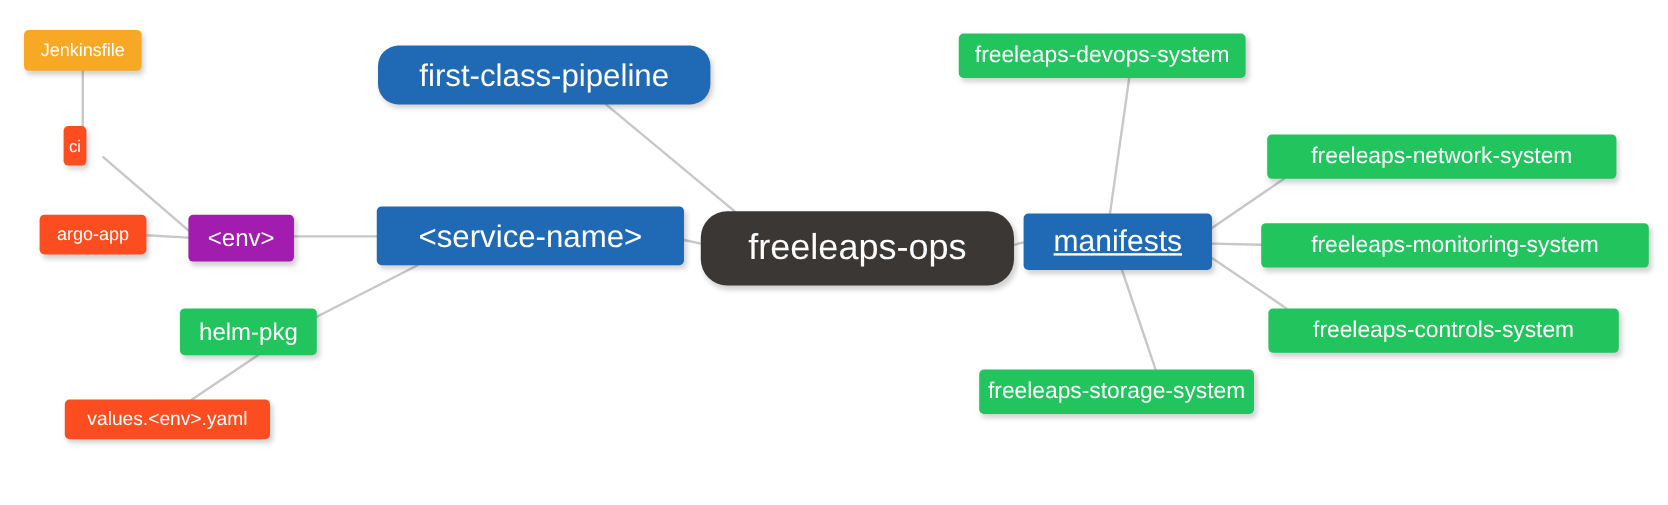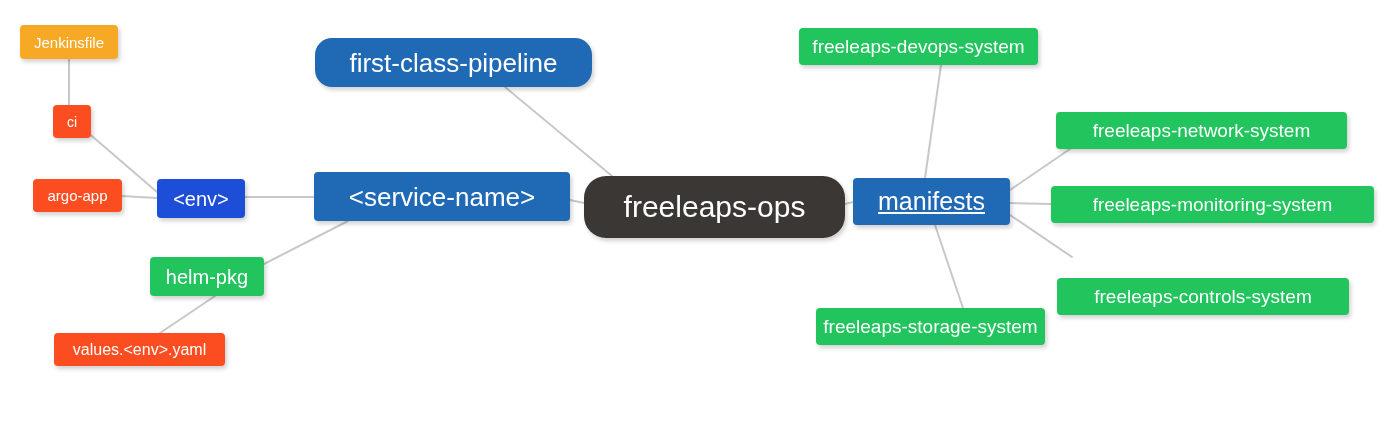--- a/index.html
+++ b/index.html
@@ -57,27 +57,27 @@
       <line x1="925" y1="178" x2="941" y2="65" stroke="#c8c8c8" stroke-width="2" stroke-linecap="round"></line>
       <line x1="1010" y1="190" x2="1070" y2="149" stroke="#c8c8c8" stroke-width="2" stroke-linecap="round"></line>
       <line x1="1010" y1="203" x2="1051" y2="204" stroke="#c8c8c8" stroke-width="2" stroke-linecap="round"></line>
       <line x1="1010" y1="215" x2="1072" y2="257" stroke="#c8c8c8" stroke-width="2" stroke-linecap="round"></line>
       <line x1="935" y1="225" x2="963" y2="308" stroke="#c8c8c8" stroke-width="2" stroke-linecap="round"></line>
     </svg>
   <div id="nodes">
       <div class="node" style="left: 20px; top: 25px; width: 98px; height: 34px; background: rgb(247, 169, 37); font-size: 15px;">
         <span class="node-label">Jenkinsfile</span>
       </div>
-      <div class="node" style="left: 53px; top: 105px; width: 38px; height: 33px; background: rgb(251, 77, 32); font-size: 14px;">
+      <div class="node" style="left: 53px; top: 105px; width: 19px; height: 33px; background: rgb(251, 77, 32); font-size: 14px;">
         <span class="node-label">ci</span>
       </div>
       <div class="node" style="left: 33px; top: 179px; width: 89px; height: 33px; background: rgb(251, 77, 32); font-size: 15px; justify-content: center;">
         <span class="node-label">argo-app</span>
       </div>
-      <div class="node" style="left: 157px; top: 179px; width: 88px; height: 39px; background: #1d4ed8; font-size: 20px; justify-content: center;">
+      <div class="node" style="left: 157px; top: 179px; width: 88px; height: 39px; background: #a21caf; font-size: 20px; justify-content: center;">
         <span class="node-label">&lt;env&gt;</span>
       </div>
       <div class="node" style="left: 150px; top: 257px; width: 114px; height: 39px; background: rgb(33, 196, 93); font-size: 20px;">
         <span class="node-label">helm-pkg</span>
       </div>
       <div class="node" style="left: 8px; top: 333px; width: 171px; height: 33px; background: rgb(251, 77, 32); font-size: 16px; margin-left: 46px;">
         <span class="node-label">values.&lt;env&gt;.yaml</span>
       </div>
       <div class="node" style="left: 315px; top: 38px; width: 277px; height: 49px; background: rgb(32, 105, 181); font-size: 26px; border-radius: 17px;">
         <span class="node-label">first-class-pipeline</span>
@@ -93,20 +93,20 @@
       </div>
       <div class="node" style="left: 799px; top: 28px; width: 239px; height: 37px; background: rgb(33, 196, 93); font-size: 19px;">
         <span class="node-label">freeleaps-devops-system</span>
       </div>
       <div class="node" style="left: 1056px; top: 112px; width: 291px; height: 37px; background: rgb(33, 196, 93); font-size: 19px;">
         <span class="node-label">freeleaps-network-system</span>
       </div>
       <div class="node" style="left: 1051px; top: 186px; width: 323px; height: 37px; background: rgb(33, 196, 93); font-size: 19px;">
         <span class="node-label">freeleaps-monitoring-system</span>
       </div>
-      <div class="node" style="left: 1057px; top: 257px; width: 292px; height: 37px; background: rgb(33, 196, 93); font-size: 19px; margin-top: 21px;">
+      <div class="node" style="left: 1057px; top: 257px; width: 292px; height: 37px; background: rgb(33, 196, 93); font-size: 19px;">
         <span class="node-label">freeleaps-controls-system</span>
       </div>
       <div class="node" style="left: 816px; top: 308px; width: 229px; height: 37px; background: rgb(33, 196, 93); font-size: 19px;">
         <span class="node-label">freeleaps-storage-system</span>
       </div>
     </div>
 </div>
 
 </body></html>

